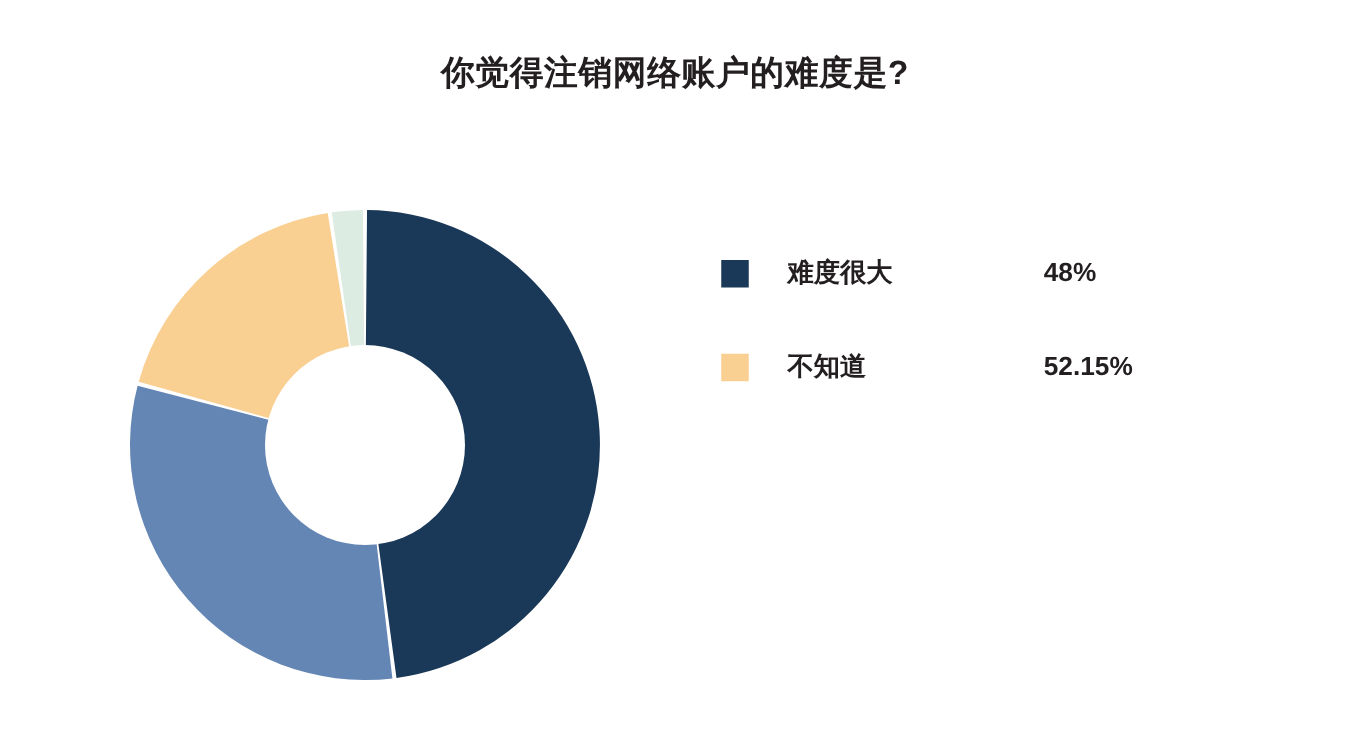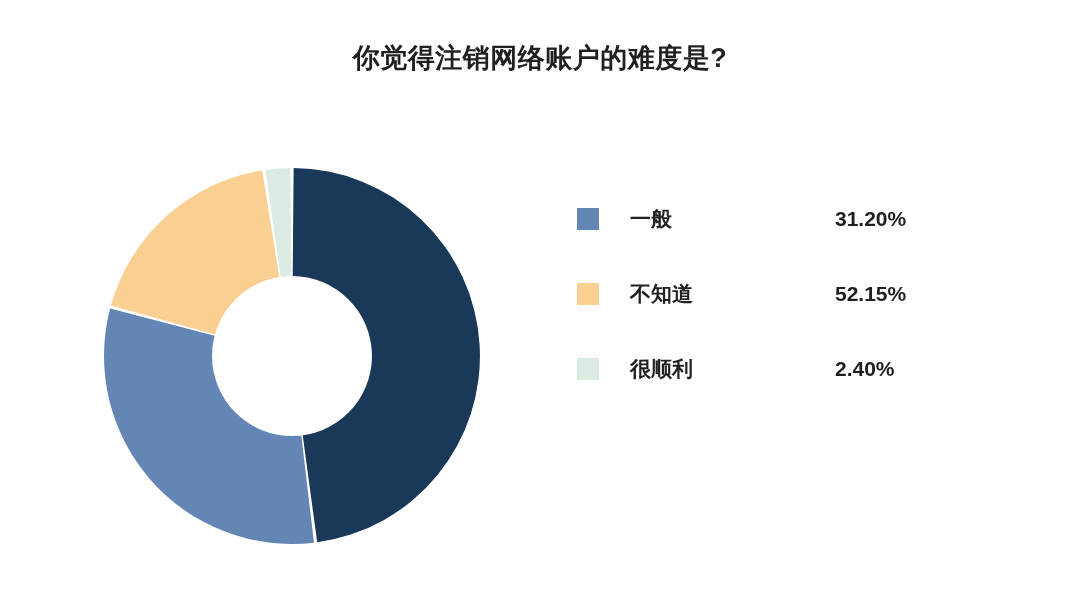--- a/index.html
+++ b/index.html
@@ -103,33 +103,28 @@
           <path d="M 188 188 L 209.93 374.72 A 188 188 0 0 1 6.09 140.55 Z" fill="#6486b4"></path>
           <path d="M 188 188 L 6.94 137.38 A 188 188 0 0 1 158.14 2.39 Z" fill="#f9cf92"></path>
           <path d="M 188 188 L 161.38 1.89 A 188 188 0 0 1 186.36 0.01 Z" fill="#dcece2"></path>
         </g>
       <circle cx="188" cy="188" r="80" fill="#ffffff"></circle>
     </svg>
   </div>
 
   <div id="legend">
 
+    <div class="legend-row">
+      <span class="legend-swatch" style="background: rgb(26, 56, 87);"></span>
+      <span class="legend-label">难度很大</span>
+      <span class="legend-value">48%</span>
+    </div>
 
-    <div class="legend-row">
-      <span class="legend-swatch" style="background: rgb(100, 134, 180);"></span>
-      <span class="legend-label">一般</span>
-      <span class="legend-value">31.20%</span>
-    </div>
 
     <div class="legend-row">
       <span class="legend-swatch" style="background: rgb(249, 207, 146);"></span>
       <span class="legend-label">不知道</span>
       <span class="legend-value">52.15%</span>
     </div>
 
-    <div class="legend-row">
-      <span class="legend-swatch" style="background: rgb(220, 236, 226);"></span>
-      <span class="legend-label">很顺利</span>
-      <span class="legend-value">2.40%</span>
-    </div>
 
   </div>
 </div>
 
 </body></html>

